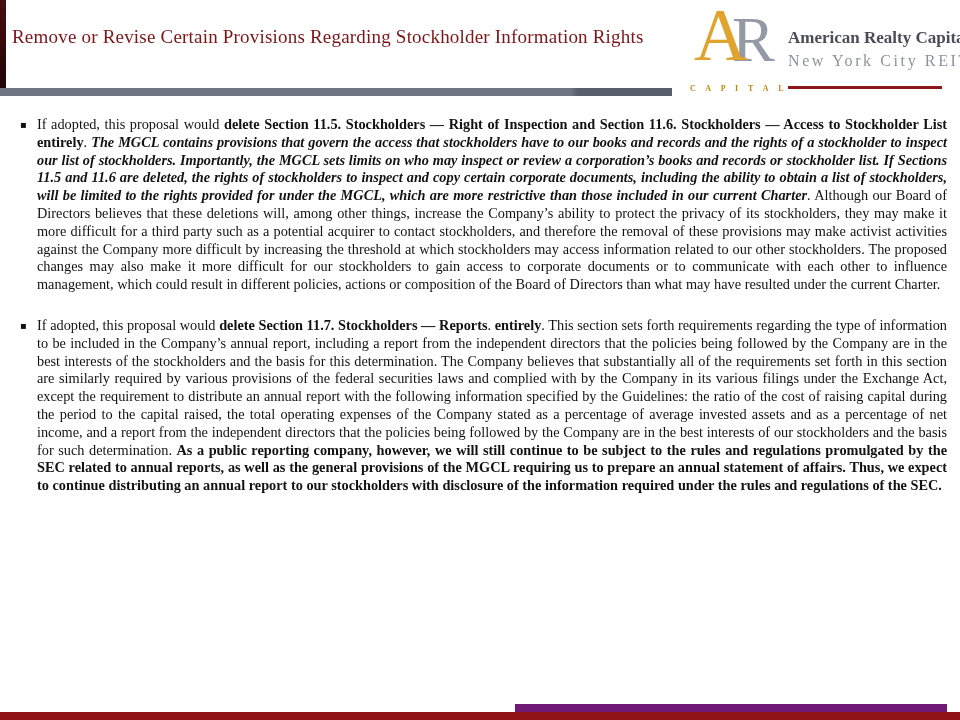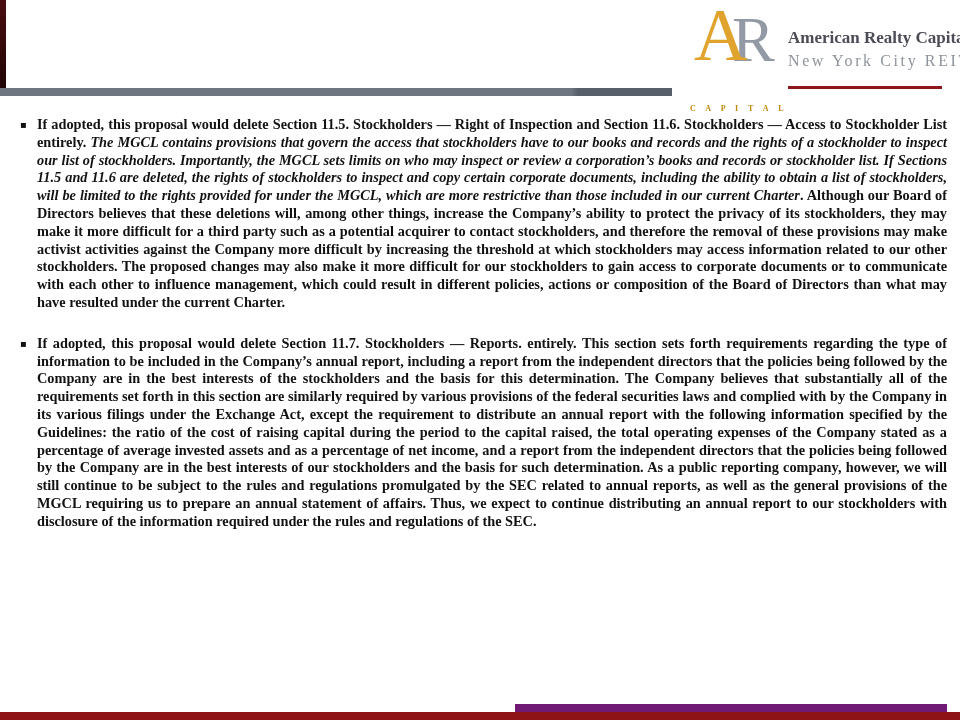--- a/index.html
+++ b/index.html
@@ -27,21 +27,21 @@
   .logo{position:absolute;top:12px;right:10px;width:270px;height:94px;}
   .logo-a{
     position:absolute;left:14px;top:-14px;font-size:74px;line-height:1;
     color:#e0a42e;z-index:2;
   }
   .logo-r{
     position:absolute;left:52px;top:-4px;font-size:64px;line-height:1;
     color:#949aa5;z-index:1;
   }
   .logo-capital{
-    position:absolute;left:10px;top:92px;font-size:8px;font-weight:bold;
+    position:absolute;left:10px;top:72px;font-size:8px;font-weight:bold;
     letter-spacing:4px;color:#bf8a10;z-index:3;white-space:nowrap;
   }
   .logo-text{position:absolute;left:108px;top:16px;width:160px;}
   .logo-name{
     font-size:17px;font-weight:bold;color:#4b4c55;white-space:nowrap;
   }
   .logo-brand{
     font-size:16px;color:#8d929b;letter-spacing:2.6px;margin-top:4px;white-space:nowrap;
   }
   .logo-rule{
@@ -50,21 +50,21 @@
   
   .content{position:absolute;left:20px;top:116px;right:13px;}
   .bullet-item{display:flex;margin-bottom:23px;}
   .bullet-marker{
     flex:0 0 17px;font-size:10px;line-height:18px;color:#111;
     font-family:"DejaVu Sans",sans-serif;
   }
   .bullet-text{
     flex:1;text-align:justify;font-size:14.3px;line-height:17.8px;color:#121212;
   }
-  .run-r{font-weight:bold;font-style:normal;}
+  .run-r{font-weight:normal;font-style:normal;}
   .run-b{font-weight:bold;}
   .run-i{font-style:italic;font-weight:bold;}
   .run-bi{font-weight:bold;font-style:italic;margin-top:12px;}
   
   .footer-bar{
     position:absolute;left:515px;right:13px;top:680px;height:28px;
     background:#701a75;color:#ffffff;display:flex;align-items:center;
     justify-content:center;
     margin-top:24px;
   }
@@ -79,20 +79,21 @@
   .footer-strip{
     position:absolute;left:0;right:0;top:712px;height:8px;background:#8e1316;
   }
 </style>
 </head>
 <body>
 
 <div class="left-accent"></div>
 
 <div class="header">
+  <div class="slide-subtitle">Remove or Revise Certain Provisions Regarding Stockholder Information Rights</div>
 </div>
 <div class="header-rule"></div>
 
 <div class="logo">
   <div class="logo-a">A</div>
   <div class="logo-r">R</div>
   <div class="logo-capital">C A P I T A L</div>
   <div class="logo-text">
     <div class="logo-name">American Realty Capital</div>
     <div class="logo-brand">New York City REIT</div>

